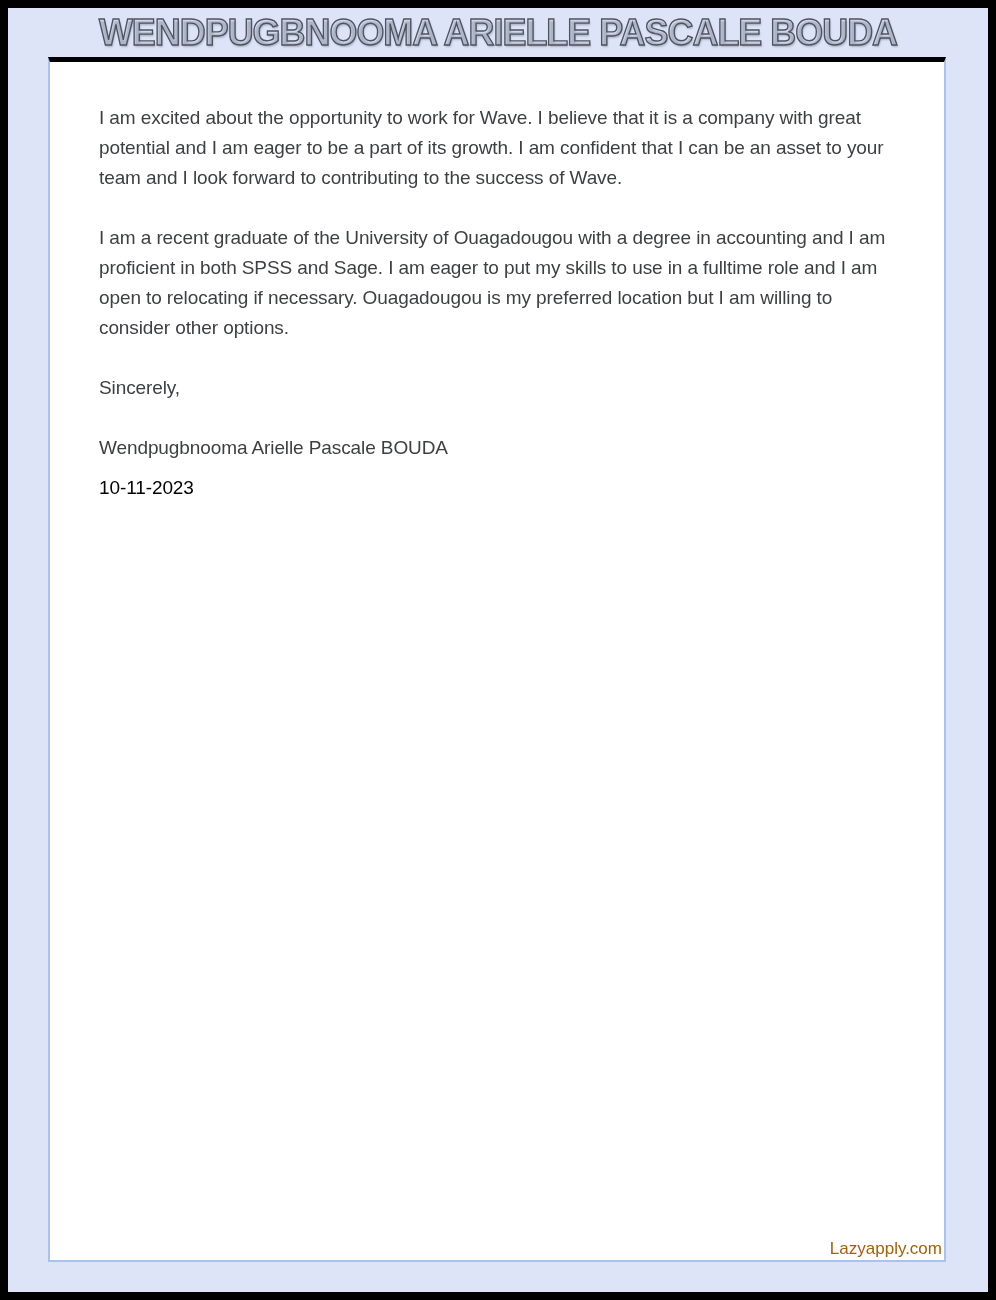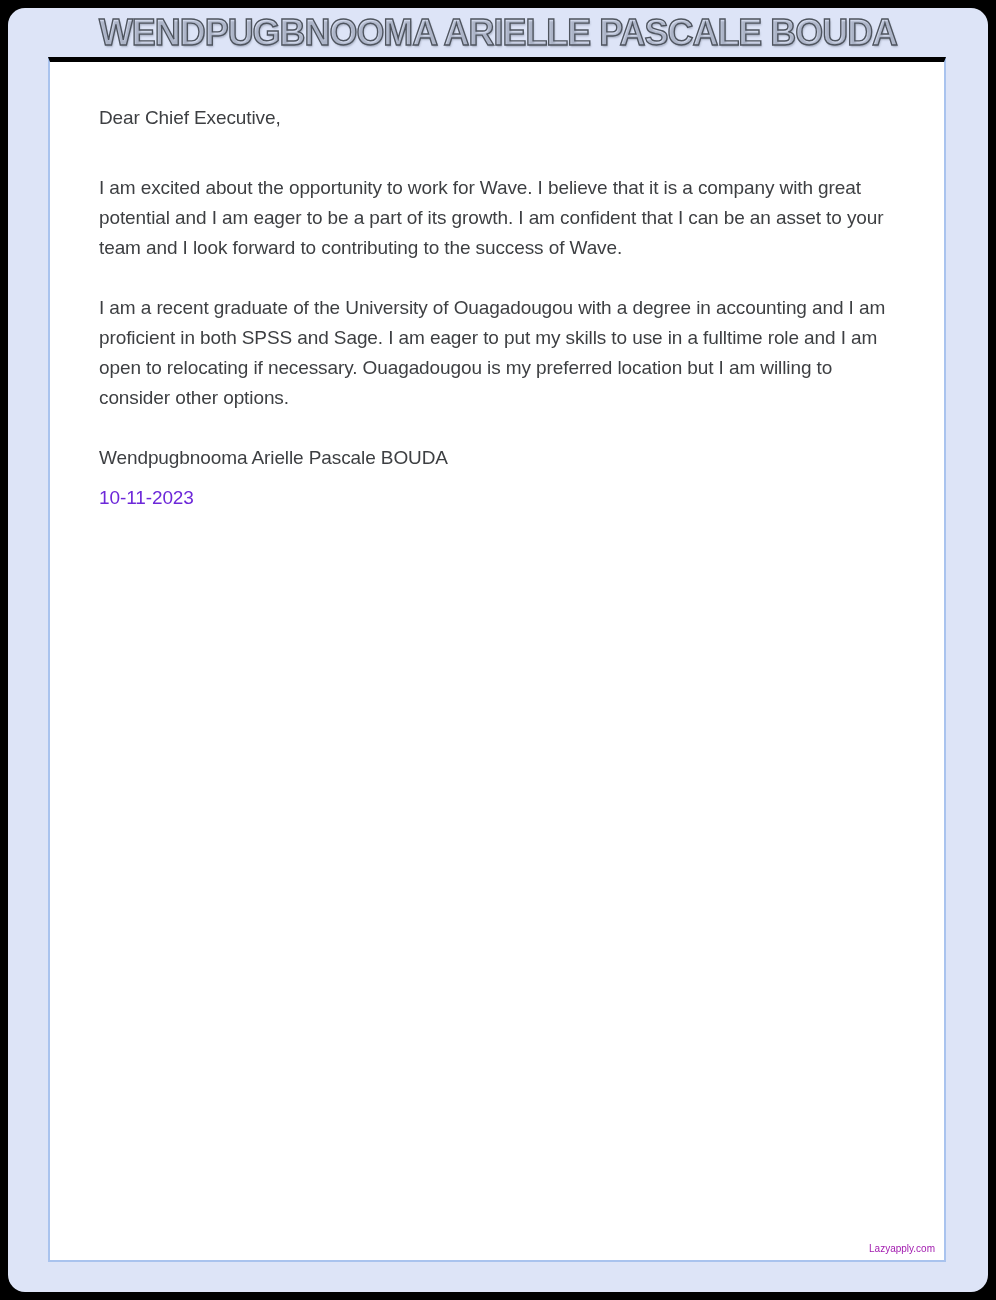--- a/index.html
+++ b/index.html
@@ -14,21 +14,20 @@
     font-family: "Liberation Sans", sans-serif;
     overflow: hidden;
   }
   .canvas {
     position: absolute;
     left: 8px;
     top: 8px;
     right: 8px;
     bottom: 8px;
     background: #dde4f7;
-    border-radius: 17px;
   }
   .doc-title {
     position: absolute;
     left: 0;
     right: 0;
     top: 4px;
     height: 50px;
     text-align: center;
     font-size: 37px;
     font-weight: bold;
@@ -54,47 +53,47 @@
     padding: 41px 49px 0 49px;
     font-size: 19px;
     line-height: 30px;
     letter-spacing: -0.1px;
     color: #3d3f42;
   }
   .salutation { margin: 0 0 40px 0; }
   .para       { margin: 0 0 30px 0; }
   .closing    { margin: 0 0 30px 0; }
   .signature  { margin: 0 0 10px 0; }
-  .date       { margin: 0; color: #6d28d9; }
+  .date       { margin: 0; color: #000000; }
   .watermark {
     position: absolute;
-    right: 9px;
+    right: 2px;
     bottom: 2px;
-    font-size: 10px;
+    font-size: 17px;
     line-height: 18px;
-    color: #a21caf;
+    color: #a16207;
   }
 </style>
 </head>
 <body>
 
 <div class="canvas">
 
   <div class="doc-title">WENDPUGBNOOMA ARIELLE PASCALE BOUDA</div>
 
   <div class="page">
     <div class="page-content">
 
-      <div class="salutation">Dear Chief Executive,</div>
 
 
       <p class="para">I am excited about the opportunity to work for Wave. I believe that it is a company with great potential and I am eager to be a part of its growth. I am confident that I can be an asset to your team and I look forward to contributing to the success of Wave.</p>
 
       <p class="para">I am a recent graduate of the University of Ouagadougou with a degree in accounting and I am proficient in both SPSS and Sage. I am eager to put my skills to use in a fulltime role and I am open to relocating if necessary. Ouagadougou is my preferred location but I am willing to consider other options.</p>
 
+      <div class="closing">Sincerely,</div>
 
       <div class="signature">Wendpugbnooma Arielle Pascale BOUDA</div>
 
       <div class="date">10-11-2023</div>
 
     </div>
 
     <div class="watermark">Lazyapply.com</div>
   </div>
 

